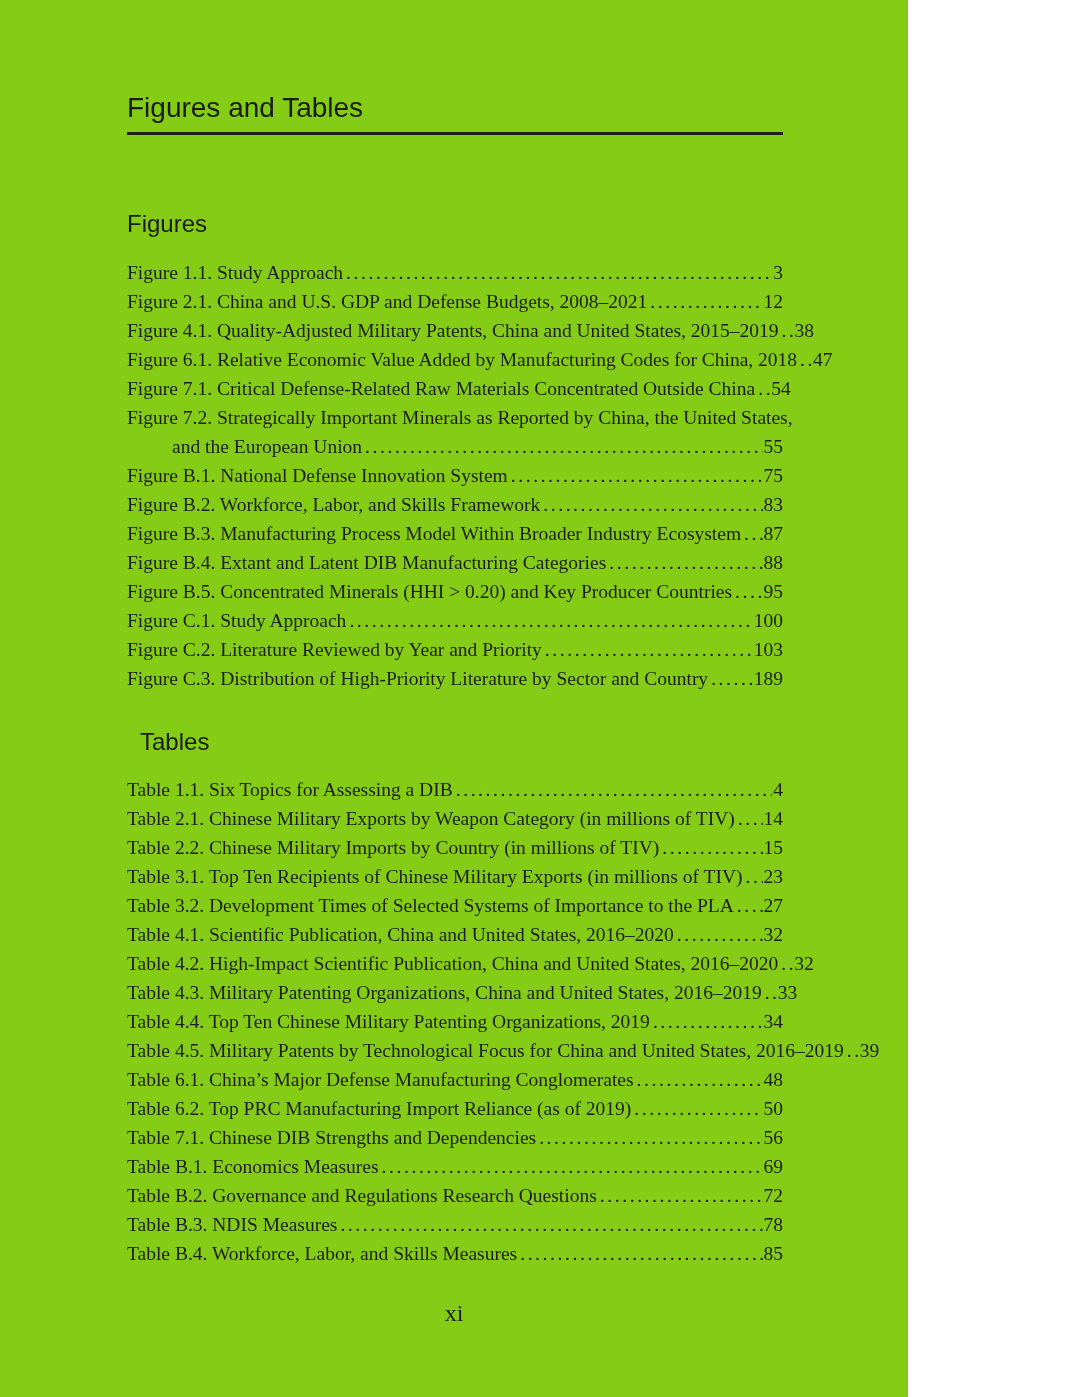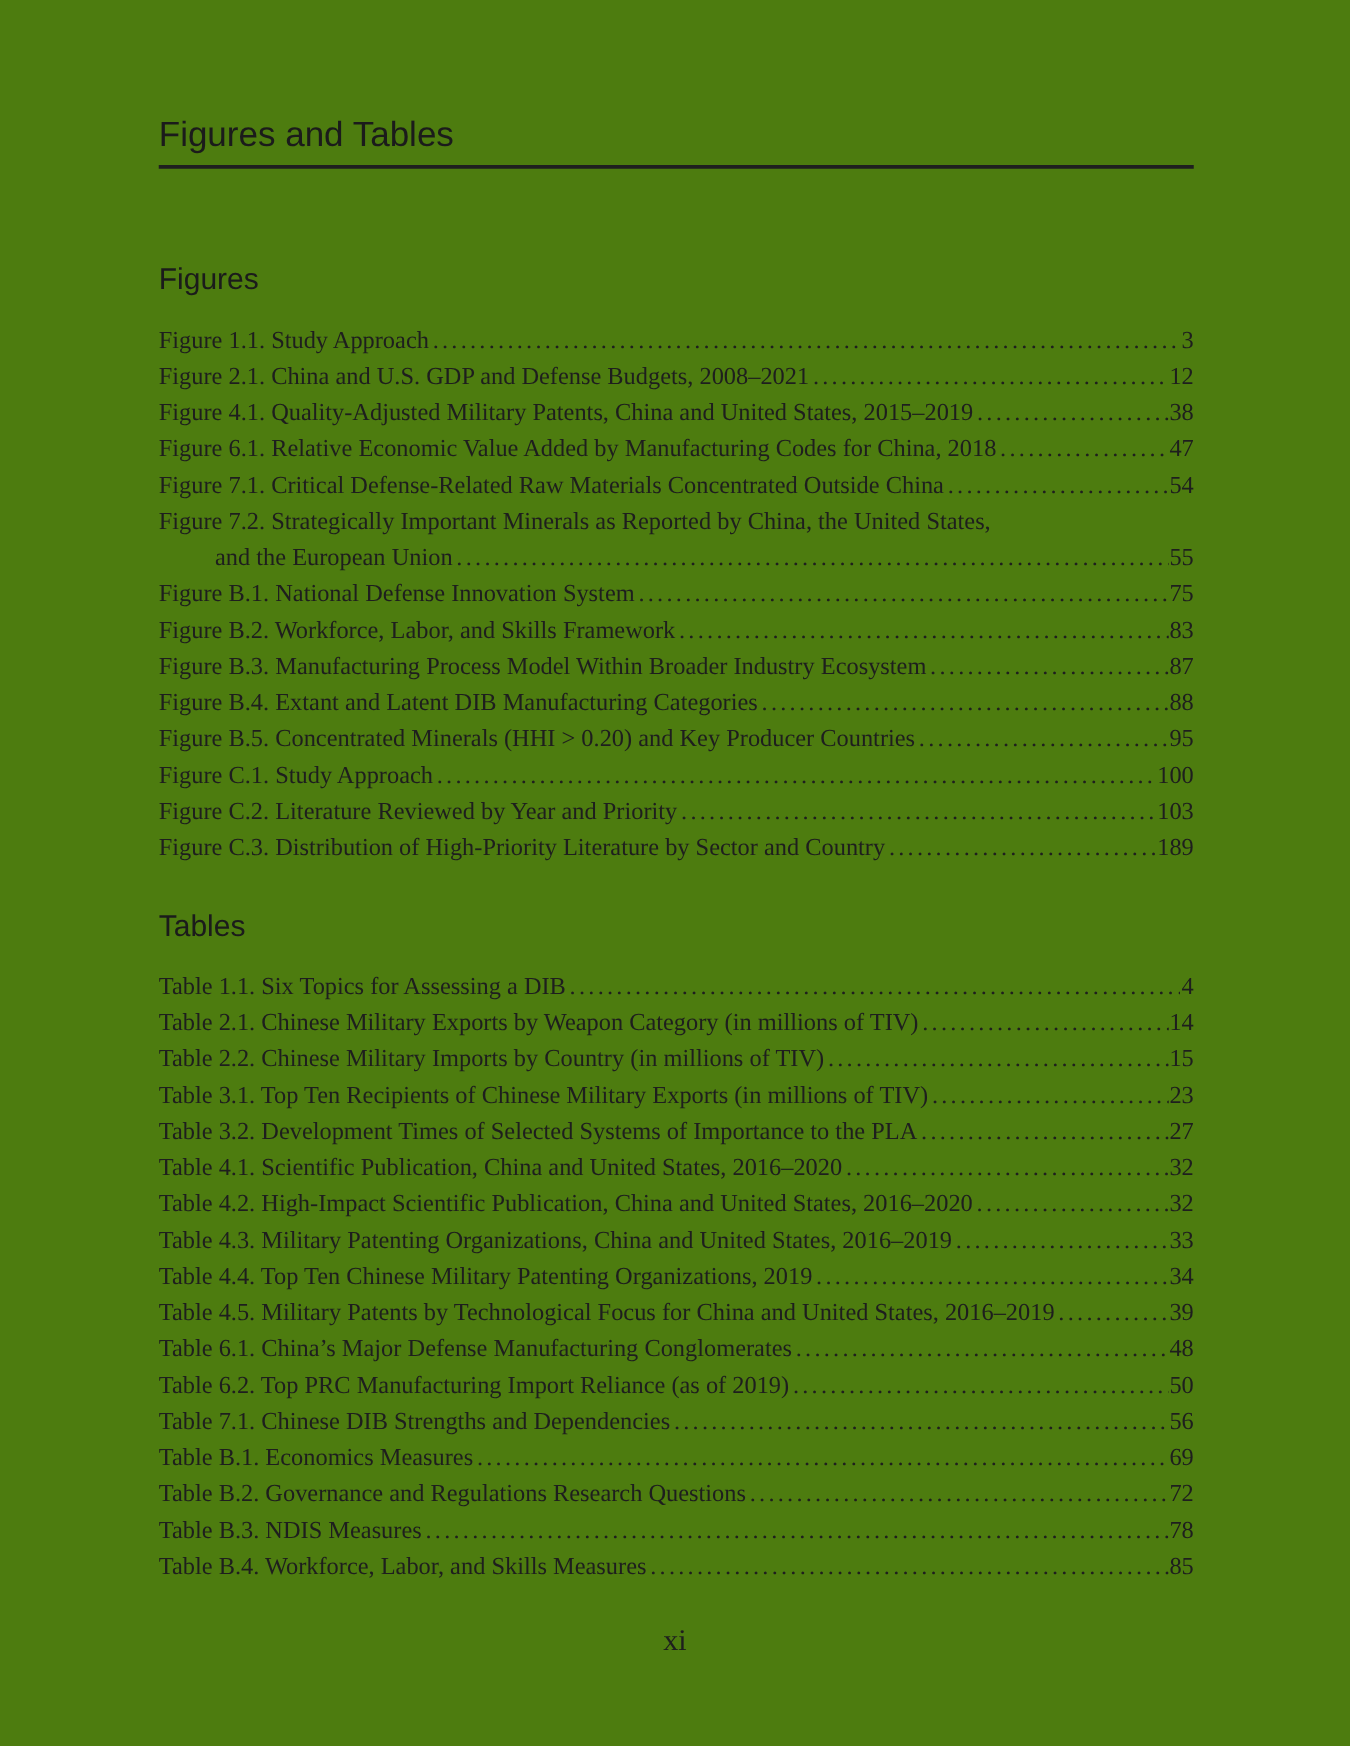--- a/index.html
+++ b/index.html
@@ -2,23 +2,23 @@
 <html><head>
 <meta charset="utf-8">
 <style>
   html, body {
     margin: 0;
     padding: 0;
     background: #ffffff;
   }
   .page {
     position: relative;
-    width: 1080px;
+    width: 908px;
     height: 1397px;
-    background: #4d7c0f;
+    background: #84cc16;
     color: #1e1e1e;
     overflow: hidden;
     text-decoration: underline;
   }
   .content {
     position: absolute;
     left: 127px;
     right: 125px;
     top: 0;
   }
@@ -38,21 +38,21 @@
   }
   .section-heading {
     font-family: "Liberation Sans", sans-serif;
     font-weight: 400;
     font-size: 24px;
     line-height: 30px;
     color: #1b1b1b;
     margin: 0;
   }
   .section-heading.figures { margin-top: 74px; }
-  .section-heading.tables  { margin-top: 34px; }
+  .section-heading.tables  { margin-top: 34px; margin-left: 13px; }
   .toc {
     margin-top: 19px;
     font-family: "Liberation Serif", serif;
     font-size: 19.5px;
     line-height: 29px;
     color: #1e1e1e;
   }
   .toc.tables-list { margin-top: 18px; }
   .toc-row {
     display: flex;

